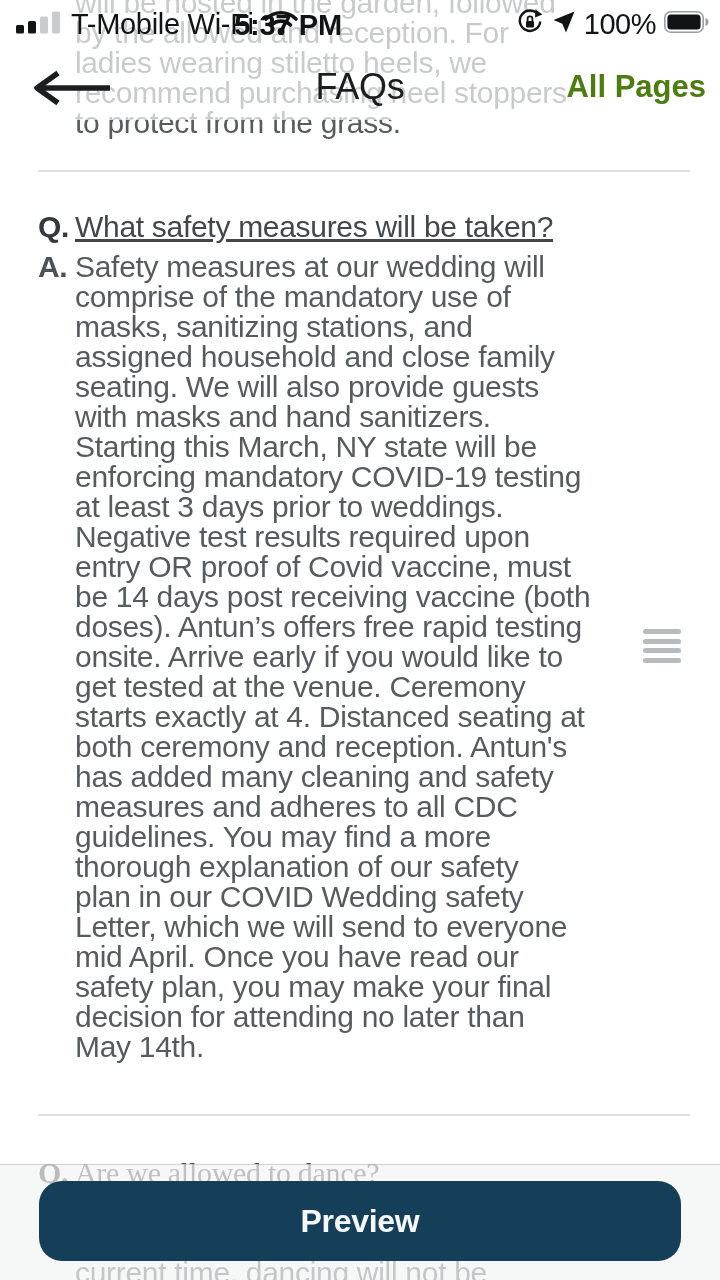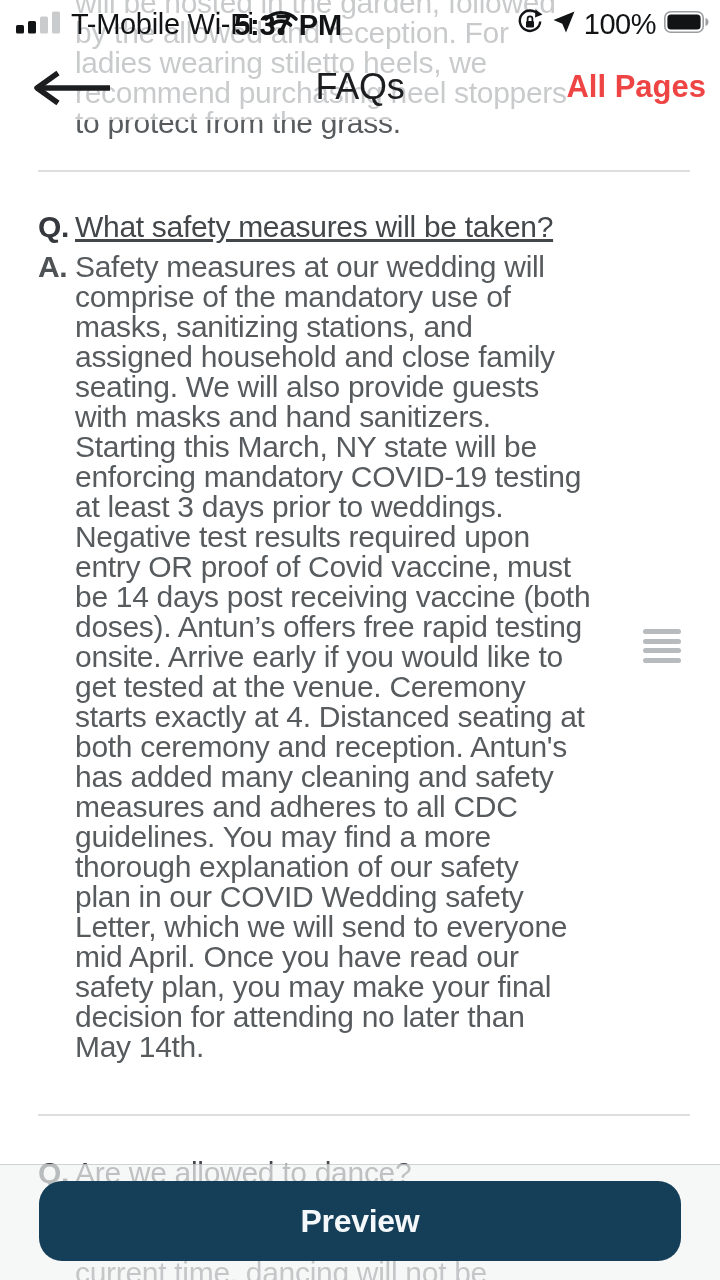--- a/index.html
+++ b/index.html
@@ -12,38 +12,38 @@
   .line{height:30px;line-height:30px;white-space:nowrap;}
   .answer-block{position:relative;padding-left:37px;font-size:30px;color:#575b5e;letter-spacing:-0.3px;}
   .answer-block .qa-prefix{position:absolute;left:0;top:0;height:30px;line-height:30px;font-weight:bold;color:#4e5255;}
   .question-line{font-size:30px;height:30px;line-height:30px;color:#43474a;letter-spacing:-0.3px;white-space:nowrap;}
   .question-line .qa-prefix{display:inline-block;width:37px;font-weight:bold;color:#35393d;}
   .divider{height:2px;background:#dcdedf;}
   .divider-1{margin-top:32px;}
   .q1{margin-top:40px;text-decoration:underline;}
   .a1{margin-top:10px;}
   .divider-2{margin-top:52px;}
-  .q2{margin-top:42px;}
+  .q2{margin-top:42px;font-family:Liberation Serif, serif;}
   .a2-ghost{margin-top:70px;}
   
   .drag-handle{position:absolute;left:643px;top:629px;width:38px;z-index:2;cursor:grab;}
   .drag-handle .bar{height:5px;border-radius:2.5px;background:#b8bbbd;margin-bottom:4.5px;}
   
   .header-overlay{position:absolute;left:0;top:0;width:720px;height:120px;
     background:rgba(255,255,255,0.68);z-index:5;padding-left:8px;}
   .status-bar{position:absolute;left:0;top:8px;width:720px;height:32px;}
   .status-left{position:absolute;left:16px;top:0;display:flex;align-items:center;gap:9px;height:32px;}
   .carrier{font-size:29px;color:#111315;letter-spacing:-0.3px;}
   .status-time{position:absolute;left:0;width:576px;text-align:center;top:1px;font-size:29px;font-weight:bold;color:#111315;letter-spacing:-0.3px;}
   .status-right{position:absolute;right:10px;top:0;display:flex;align-items:center;gap:8px;height:32px;}
   .battery-pct{font-size:29px;color:#111315;letter-spacing:-0.5px;}
   .nav-row{position:absolute;left:0;top:62px;width:720px;height:50px;}
   .back-button{position:absolute;left:30px;top:4px;width:92px;height:44px;display:flex;align-items:center;cursor:pointer;}
   .page-title{position:absolute;left:0;width:720px;top:4px;text-align:center;font-size:36px;font-weight:normal;color:#1b1d1f;letter-spacing:-0.3px;}
-  .all-pages-link{position:absolute;right:14px;top:7px;font-size:31px;font-weight:bold;color:#ef4444;cursor:pointer;}
+  .all-pages-link{position:absolute;right:14px;top:7px;font-size:31px;font-weight:bold;color:#4d7c0f;cursor:pointer;}
   
   .bottom-bar{position:absolute;left:0;top:1164px;width:720px;height:116px;
     background:rgba(242,243,243,0.70);border-top:1px solid rgba(160,164,166,0.45);z-index:5;}
   .preview-button{position:absolute;left:39px;top:16px;width:642px;height:80px;border:none;
     background:#153f58;border-radius:23px;color:#f4f8fa;font-size:32px;font-weight:bold;
     font-family:"Liberation Sans","DejaVu Sans",sans-serif;letter-spacing:-0.3px;cursor:pointer;
     display:flex;align-items:center;justify-content:center;}
 </style>
 </head>
 <body>

